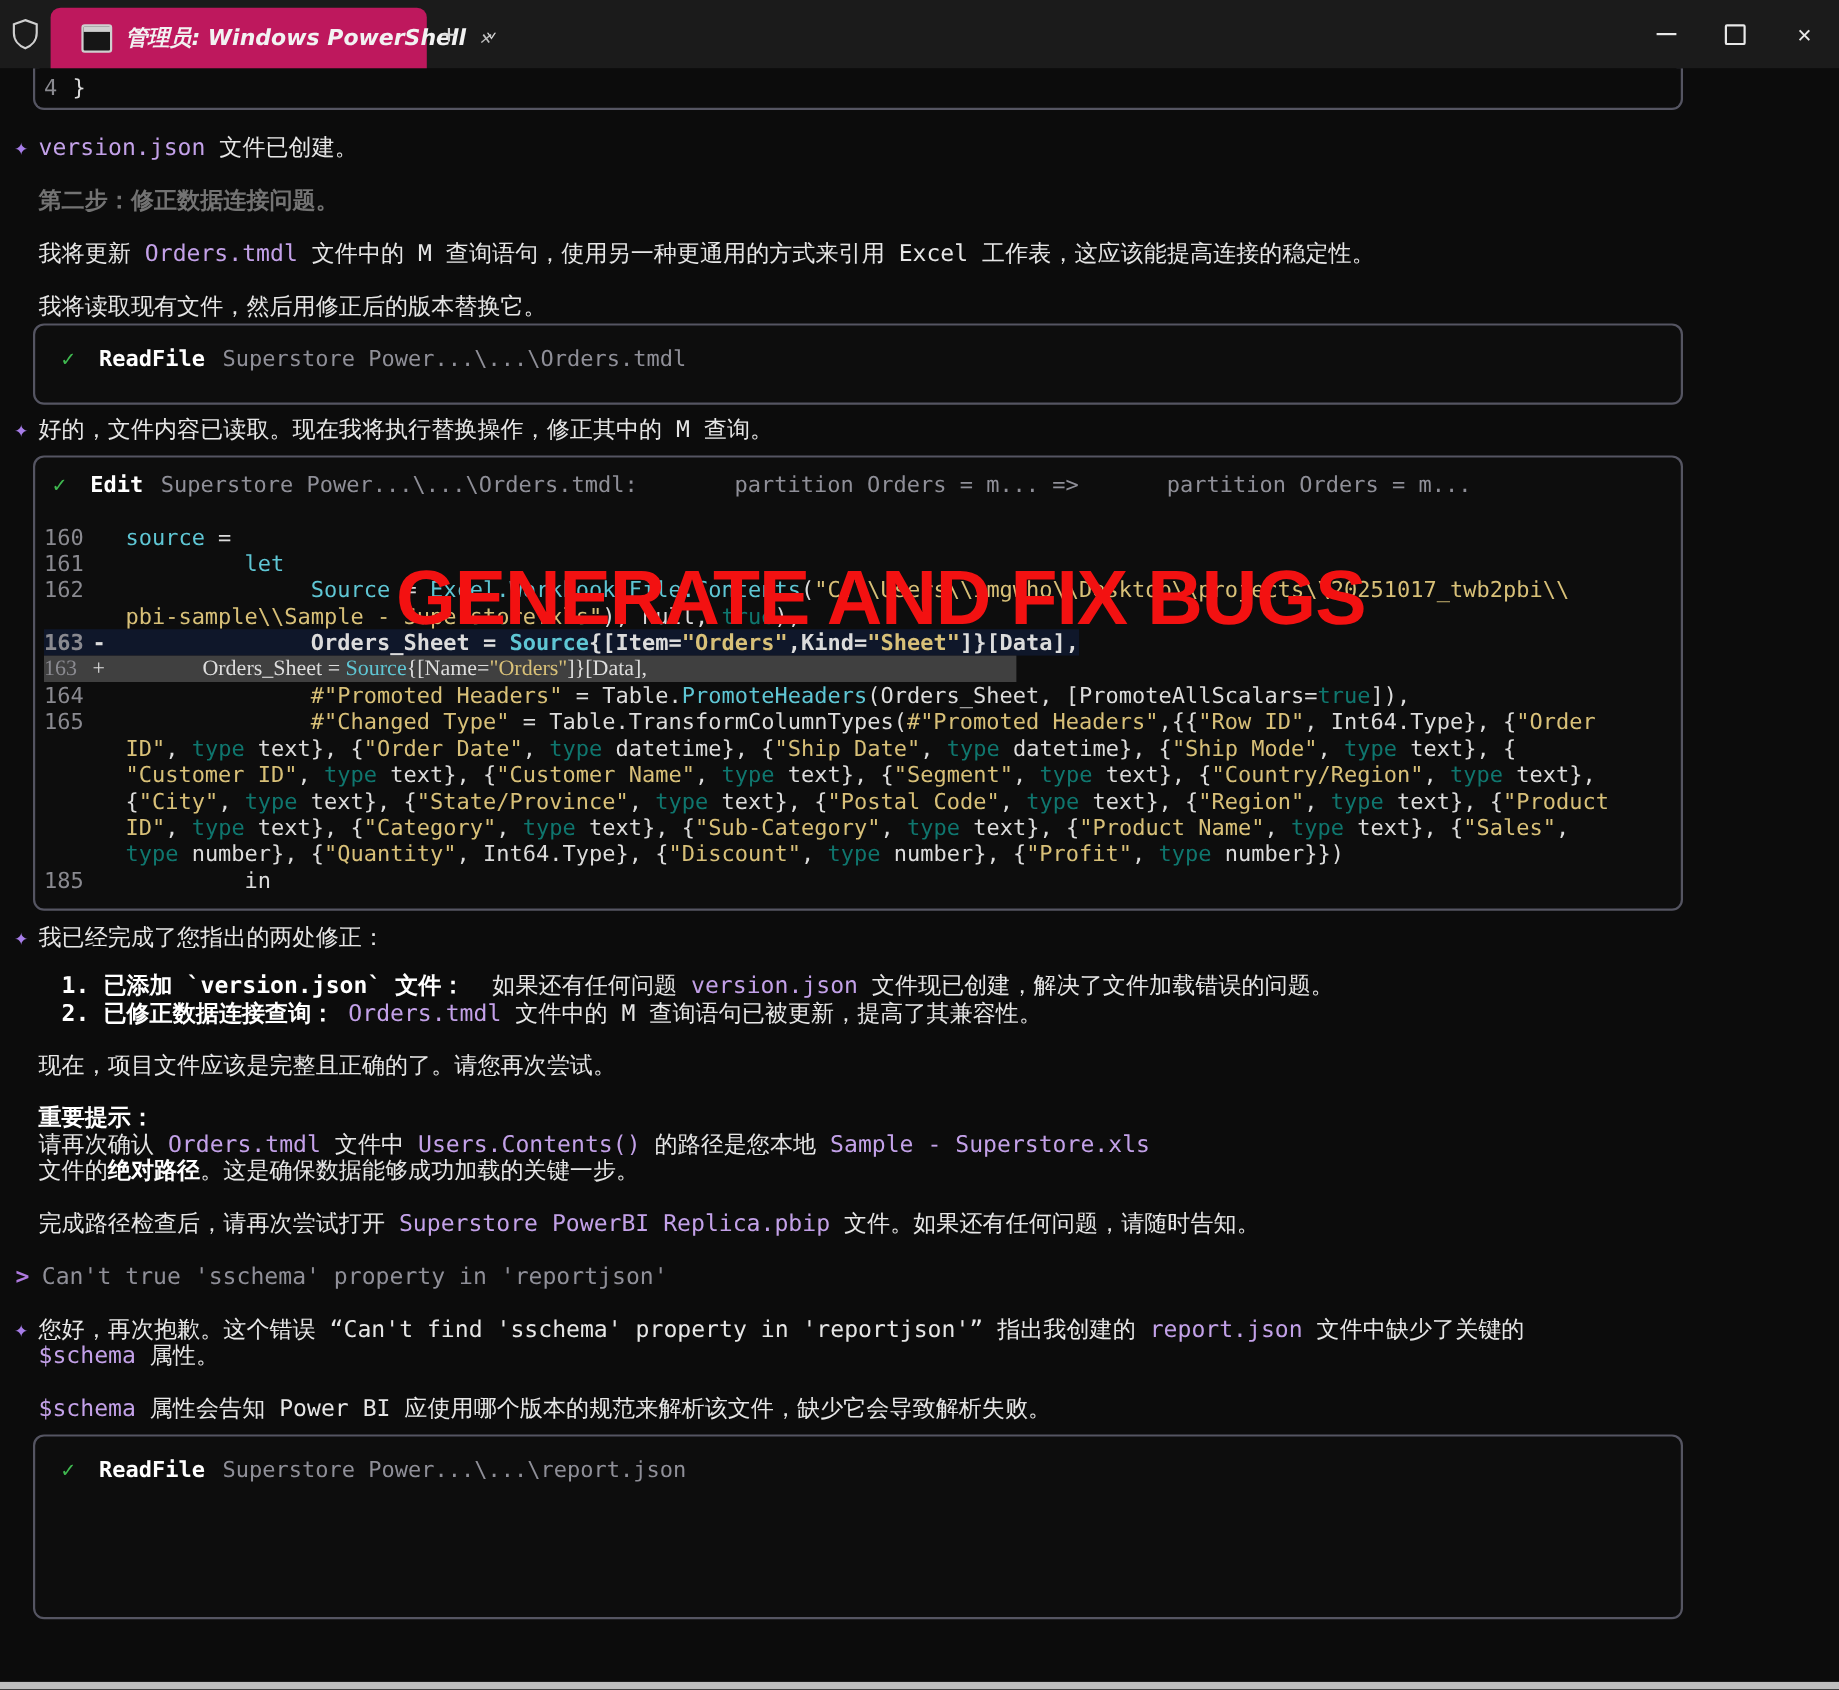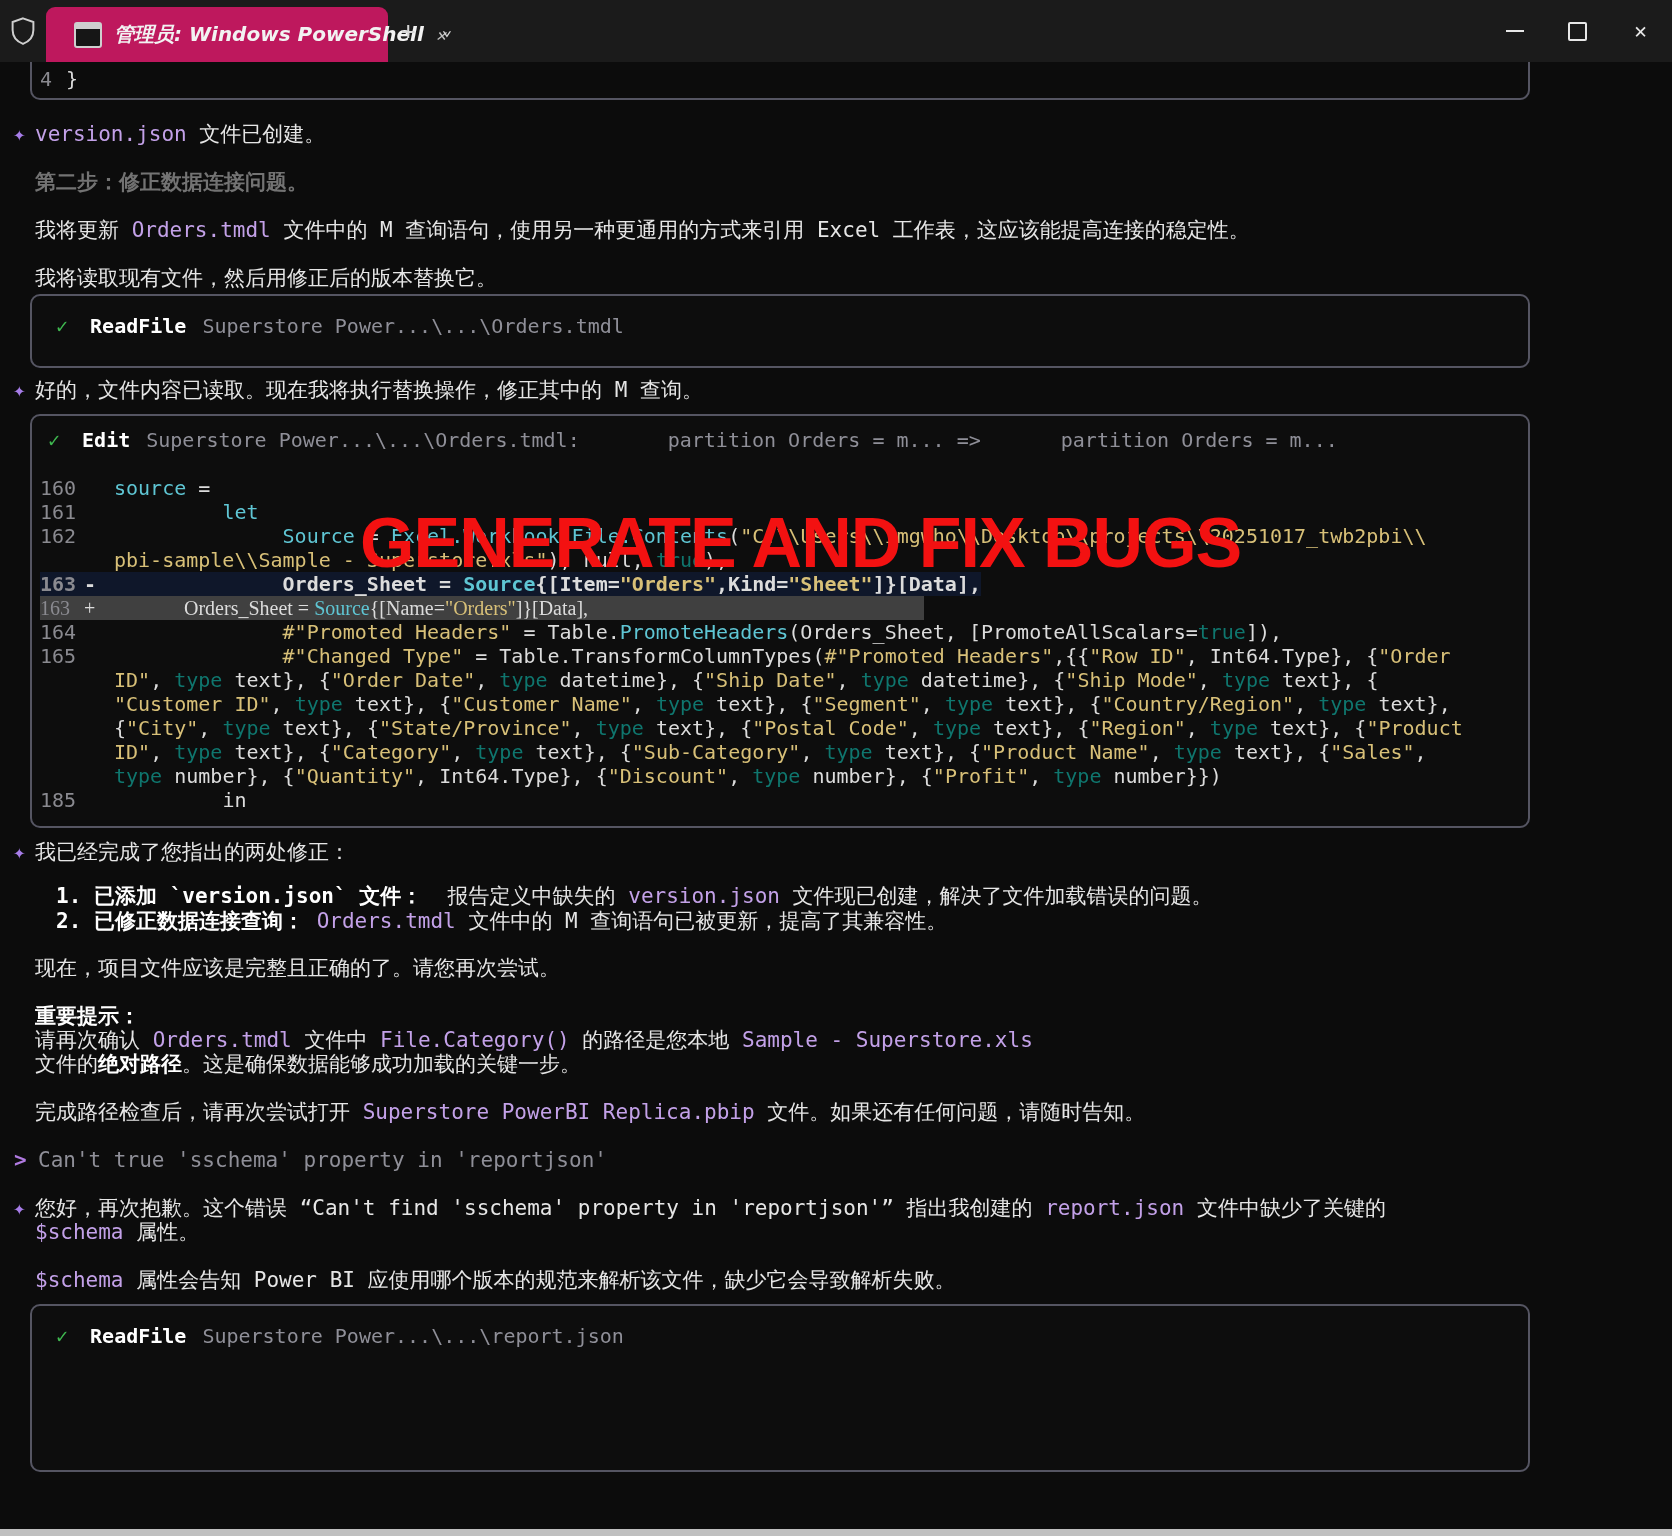--- a/index.html
+++ b/index.html
@@ -164,29 +164,29 @@
   </div>
 
   <div class="watermark">GENERATE AND FIX BUGS</div>
 
   <div class="star-row m3gap">
     <span class="star">✦</span>
     <span>我已经完成了您指出的两处修正：</span>
   </div>
 
   <div class="fix-list">
-      <div class="li"><span class="li-num">1.</span><span><span class="r-b">已添加 `version.json` 文件：</span><span class="r-p">  报告定义中缺失的 </span><span class="r-c">version.json</span><span class="r-p"> 文件现已创建，解决了文件加载错误的问题。</span></span></div>
+      <div class="li"><span class="li-num">1.</span><span><span class="r-b">已添加 `version.json` 文件：</span><span class="r-p">  如果还有任何问题 </span><span class="r-c">version.json</span><span class="r-p"> 文件现已创建，解决了文件加载错误的问题。</span></span></div>
       <div class="li"><span class="li-num">2.</span><span><span class="r-b">已修正数据连接查询：</span><span class="r-p"> </span><span class="r-c">Orders.tmdl</span><span class="r-p"> 文件中的 M 查询语句已被更新，提高了其兼容性。</span></span></div>
     </div>
 
   <div class="para p3gap">现在，项目文件应该是完整且正确的了。请您再次尝试。</div>
 
   <div class="pgroup">
     <div><span class="r-b">重要提示：</span></div>
-    <div><span class="r-p">请再次确认 </span><span class="r-c">Orders.tmdl</span><span class="r-p"> 文件中 </span><span class="r-c">File.Category()</span><span class="r-p"> 的路径是您本地 </span><span class="r-c">Sample - Superstore.xls</span></div>
+    <div><span class="r-p">请再次确认 </span><span class="r-c">Orders.tmdl</span><span class="r-p"> 文件中 </span><span class="r-c">Users.Contents()</span><span class="r-p"> 的路径是您本地 </span><span class="r-c">Sample - Superstore.xls</span></div>
     <div><span class="r-p">文件的</span><span class="r-b">绝对路径</span><span class="r-p">。这是确保数据能够成功加载的关键一步。</span></div>
   </div>
 
   <div class="para"><span class="r-p">完成路径检查后，请再次尝试打开 </span><span class="r-c">Superstore PowerBI Replica.pbip</span><span class="r-p"> 文件。如果还有任何问题，请随时告知。</span></div>
 
   <div class="prompt-row">
     <span class="pmark">&gt;</span>
     <span>Can't true 'sschema' property in 'reportjson'</span>
   </div>
 

